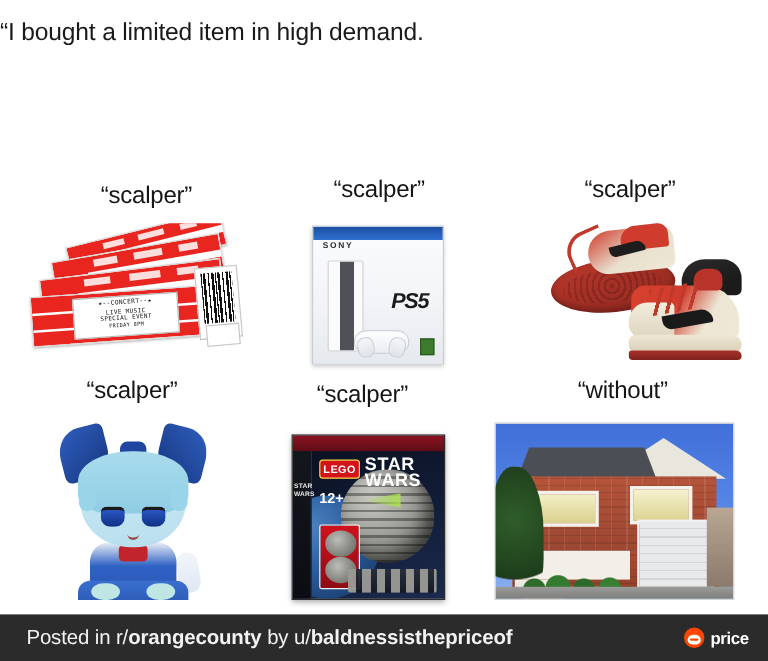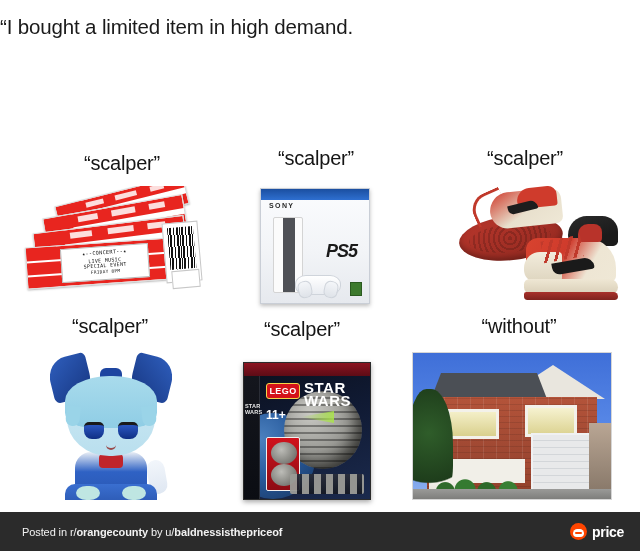--- a/index.html
+++ b/index.html
@@ -481,21 +481,21 @@
     position: absolute;
     left: 0; bottom: 0; width: 640px; height: 39px;
     background: #2b2b2b;
     display: flex;
     align-items: center;
     justify-content: space-between;
     padding: 0 16px 0 22px;
   }
   #banner-text {
     color: #f2f2f2;
-    font-size: 11px;
+    font-size: 17px;
     white-space: nowrap;
     letter-spacing: -0.1px;
   }
   #banner-text b { font-weight: bold; }
   #reddit-badge {
     display: flex; align-items: center; gap: 5px;
   }
   #reddit-icon {
     width: 17px; height: 17px; border-radius: 50%;
     background: #ff4500;
@@ -637,21 +637,21 @@
 <div id="lego-box" style="left:243px; top:362px; width:128px; height:138px;">
   <div id="lego-topbar"></div>
   <div id="lego-planet"></div>
   <div id="lego-deathstar"></div>
   <div id="lego-laser"></div>
   <div id="lego-spine">
     <div id="lego-spine-text">STAR WARS</div>
   </div>
   <div id="lego-logo">LEGO</div>
   <div id="lego-starwars">STAR WARS</div>
-  <div id="lego-age">11+</div>
+  <div id="lego-age">12+</div>
   <div id="lego-inset"></div>
   <div id="lego-minifigs"></div>
 </div>
 
 <div id="house" style="left:412px; top:352px; width:200px; height:148px;">
   <div id="house-roof-r"></div>
   <div id="house-roof-l"></div>
   <div id="house-upper"></div>
   <div id="house-win-1"></div>
   <div id="house-win-2"></div>

